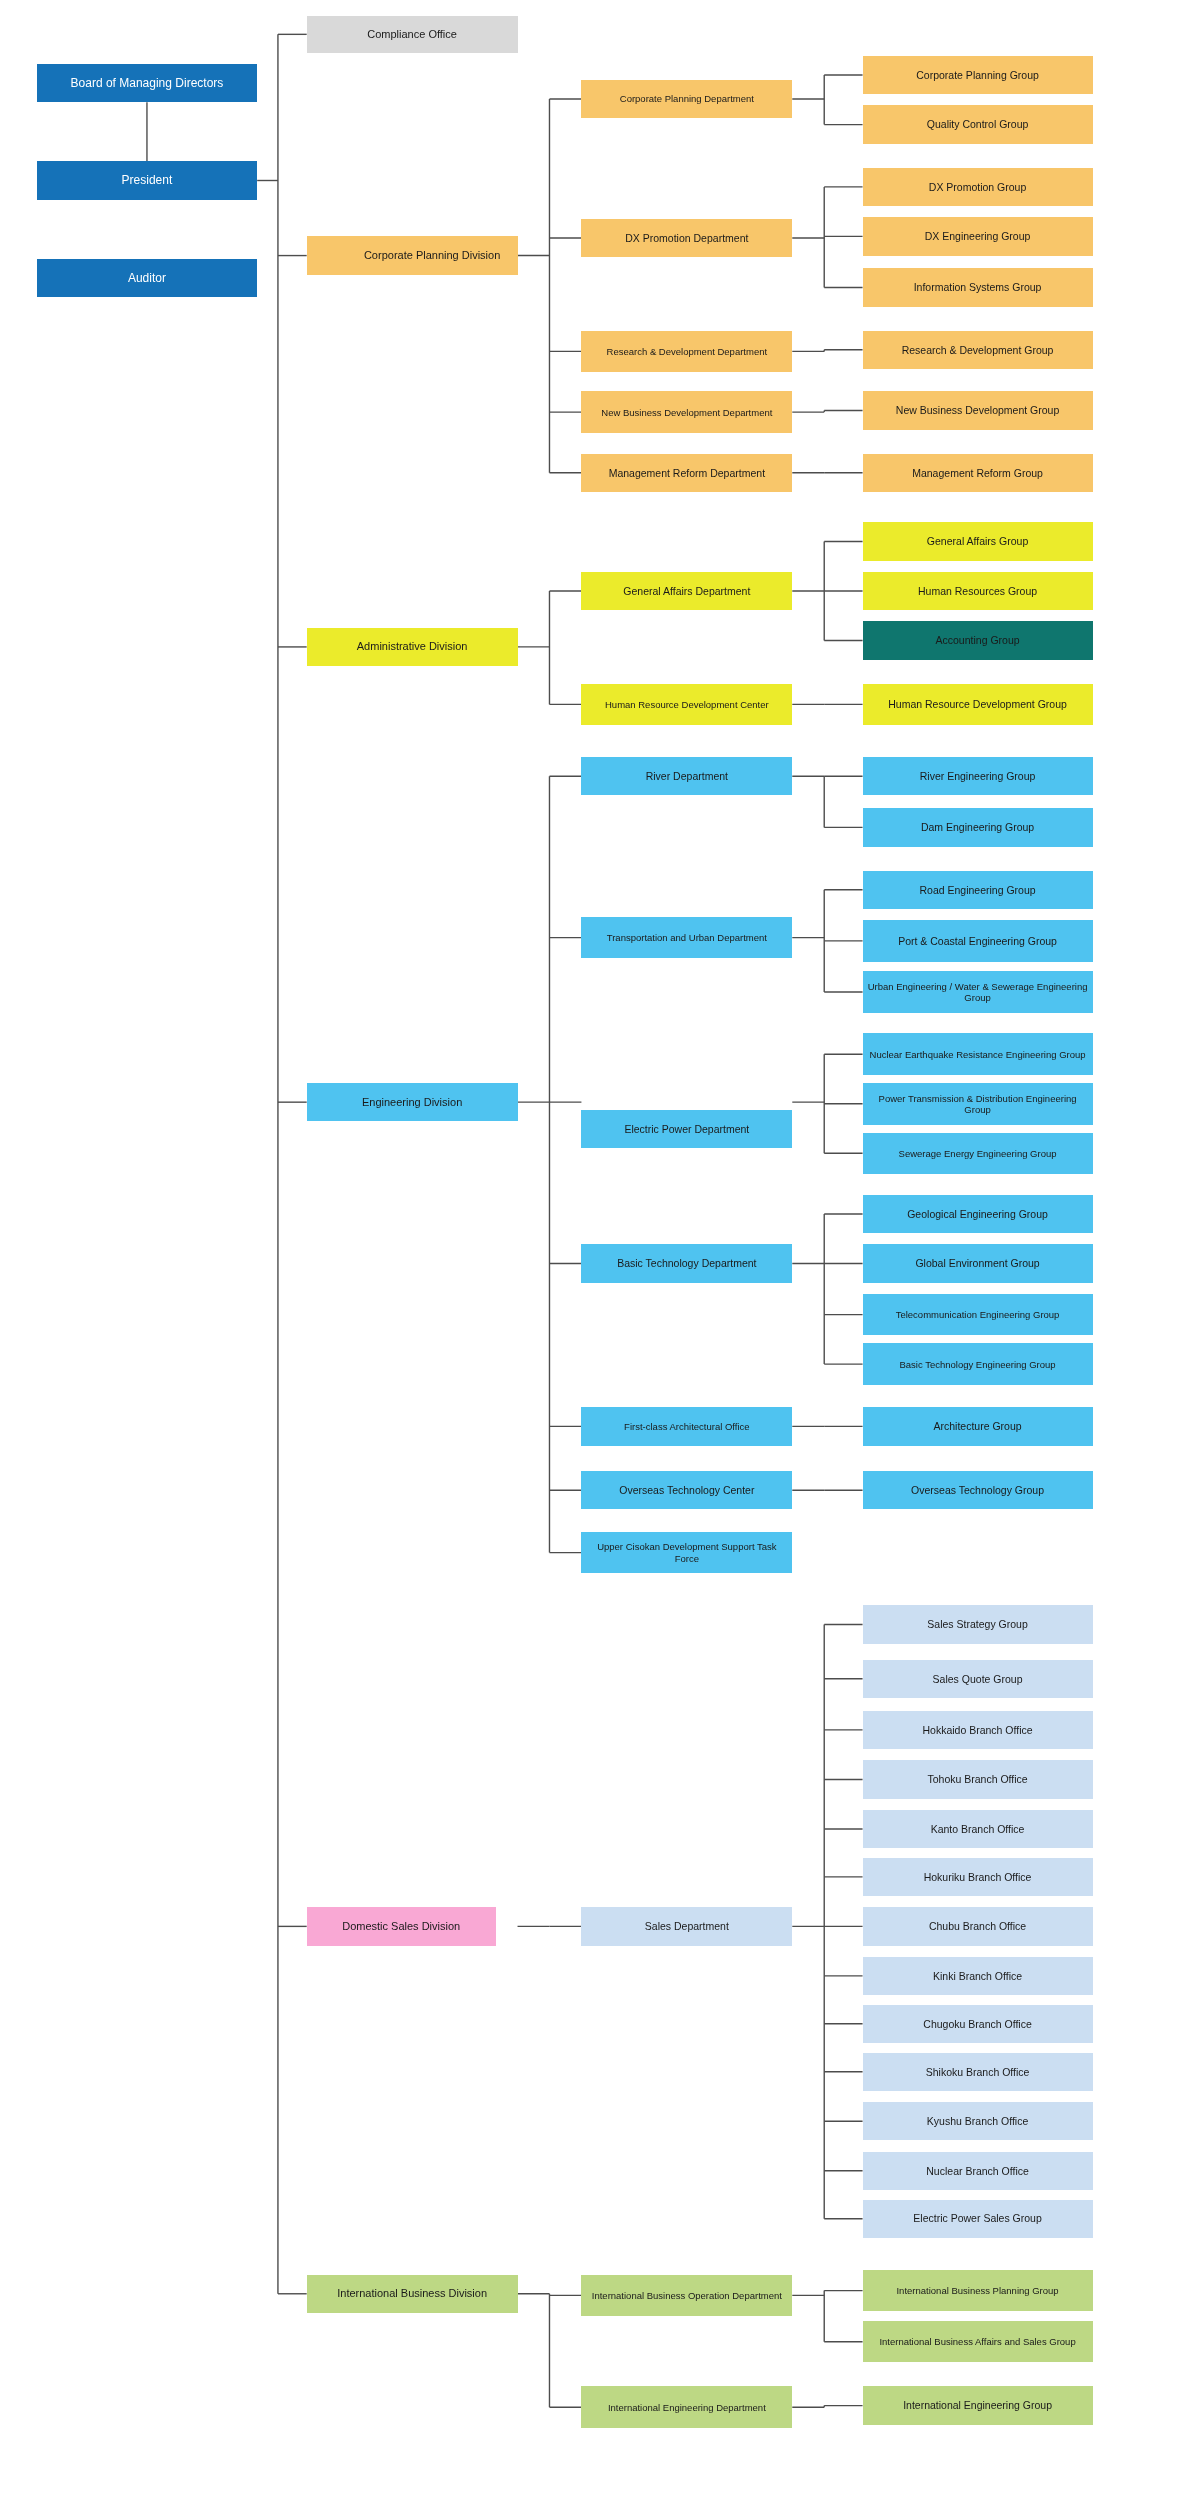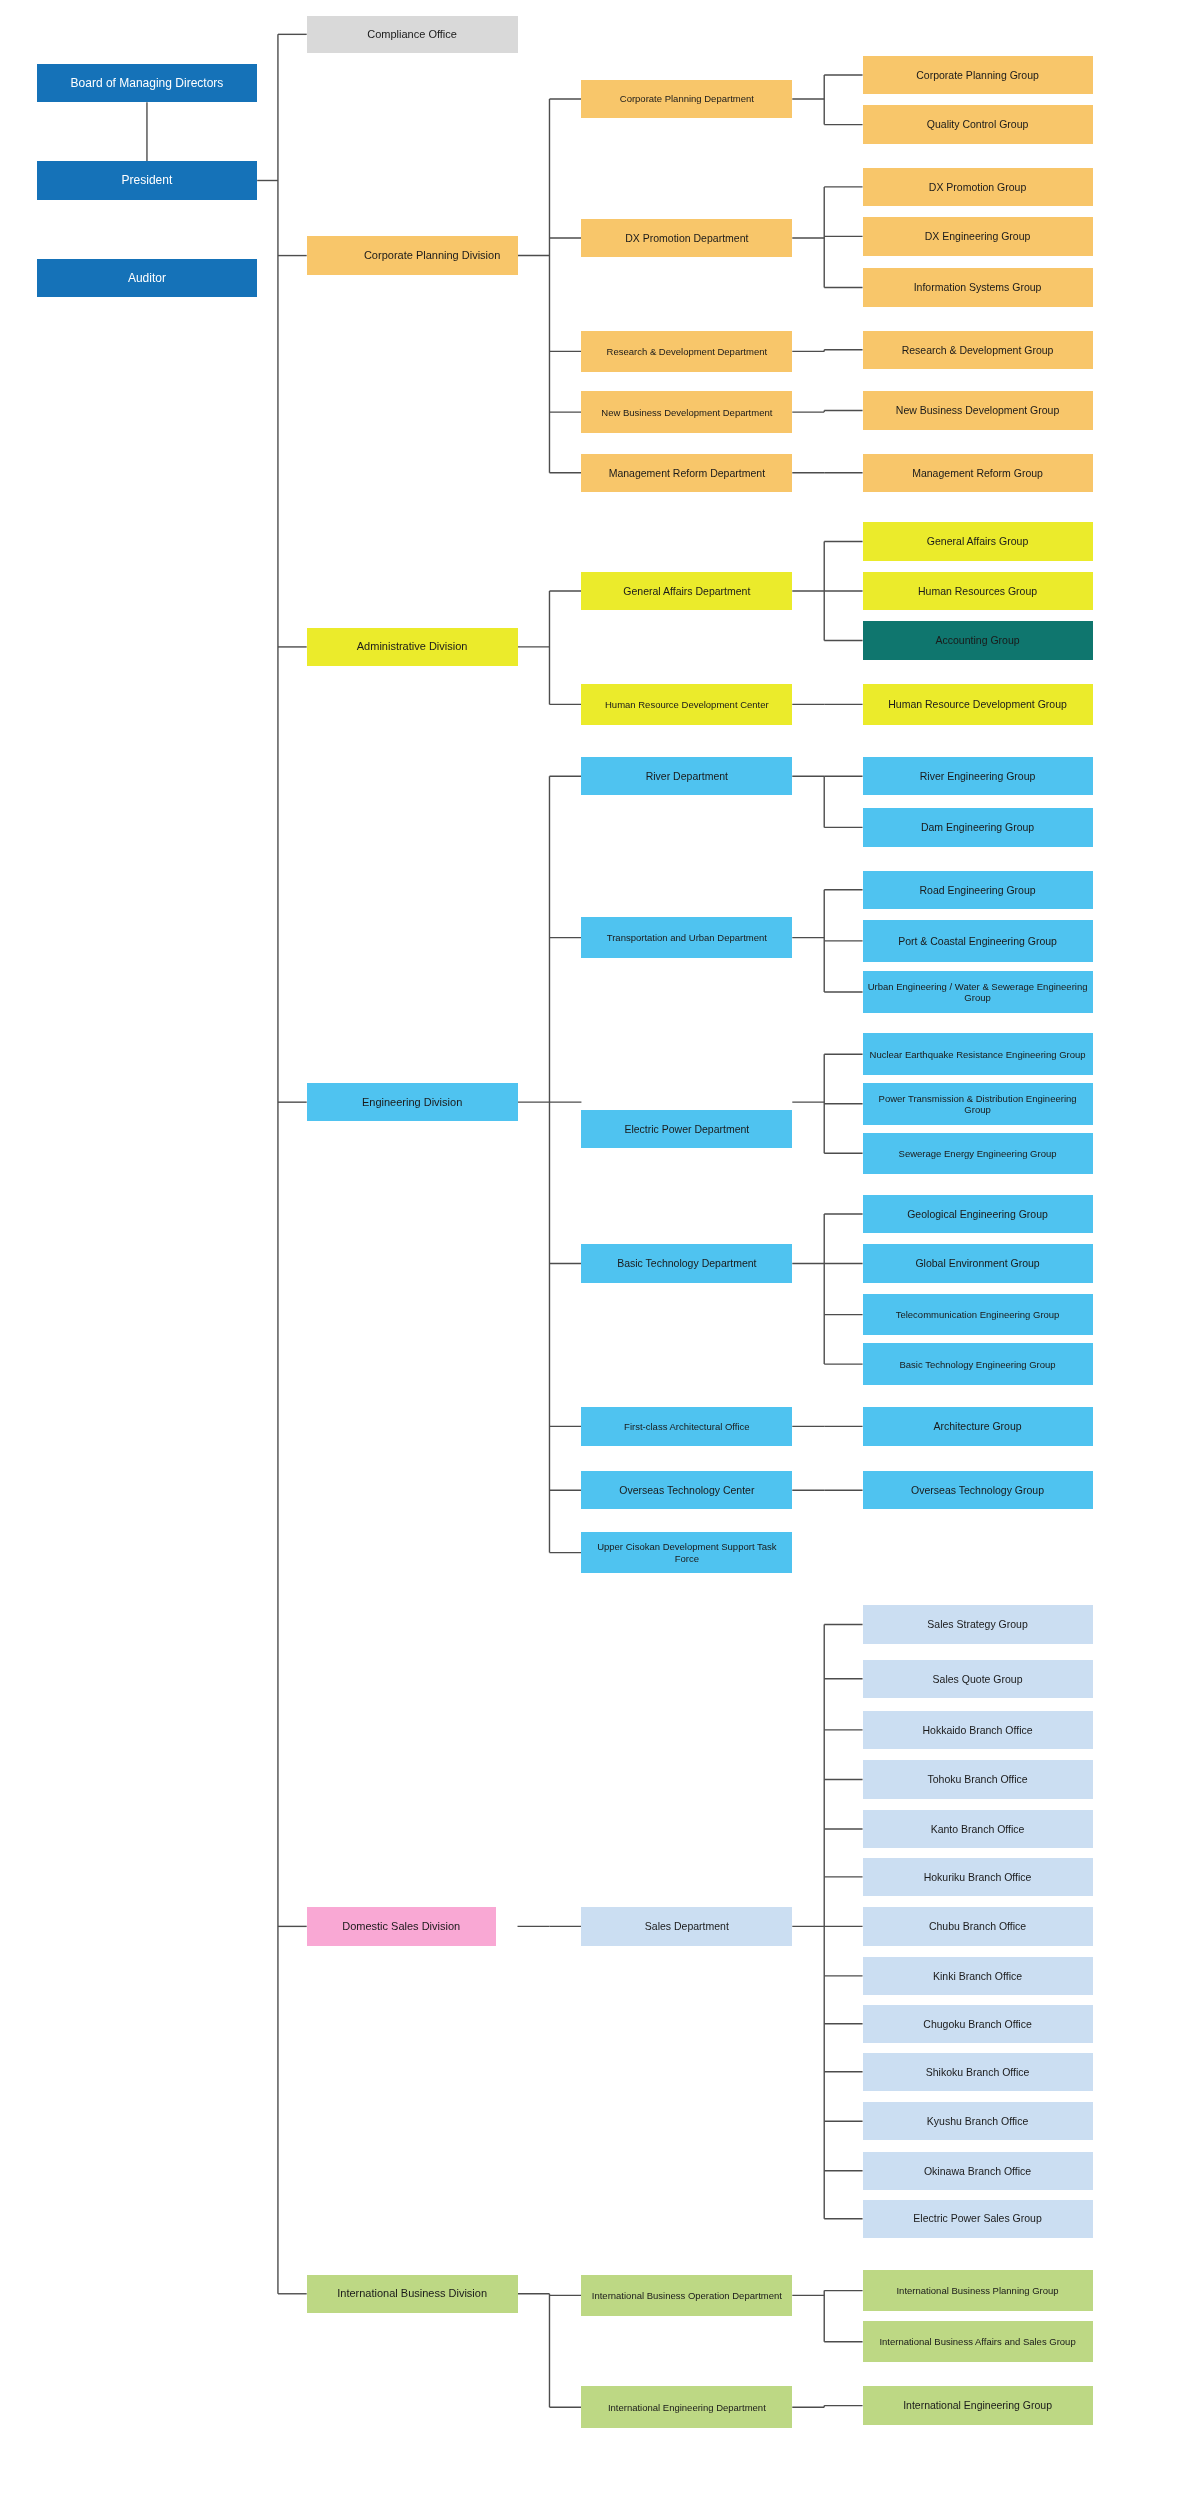--- a/index.html
+++ b/index.html
@@ -183,21 +183,21 @@
       <div class="node" style="left: 862.56px; top: 1659.63px; width: 230.016px; height: 38.336px; background: rgb(203, 222, 242); font-size: 10.5px;">Sales Quote Group</div>
       <div class="node" style="left: 862.56px; top: 1710.74px; width: 230.016px; height: 38.336px; background: rgb(203, 222, 242); font-size: 10.5px;">Hokkaido Branch Office</div>
       <div class="node" style="left: 862.56px; top: 1760.26px; width: 230.016px; height: 38.336px; background: rgb(203, 222, 242); font-size: 10.5px;">Tohoku Branch Office</div>
       <div class="node" style="left: 862.56px; top: 1809.78px; width: 230.016px; height: 38.336px; background: rgb(203, 222, 242); font-size: 10.5px;">Kanto Branch Office</div>
       <div class="node" style="left: 862.56px; top: 1857.7px; width: 230.016px; height: 38.336px; background: rgb(203, 222, 242); font-size: 10.5px;">Hokuriku Branch Office</div>
       <div class="node" style="left: 862.56px; top: 1907.22px; width: 230.016px; height: 38.336px; background: rgb(203, 222, 242); font-size: 10.5px;">Chubu Branch Office</div>
       <div class="node" style="left: 862.56px; top: 1956.73px; width: 230.016px; height: 38.336px; background: rgb(203, 222, 242); font-size: 10.5px;">Kinki Branch Office</div>
       <div class="node" style="left: 862.56px; top: 2004.65px; width: 230.016px; height: 38.336px; background: rgb(203, 222, 242); font-size: 10.5px;">Chugoku Branch Office</div>
       <div class="node" style="left: 862.56px; top: 2052.57px; width: 230.016px; height: 38.336px; background: rgb(203, 222, 242); font-size: 10.5px;">Shikoku Branch Office</div>
       <div class="node" style="left: 862.56px; top: 2102.09px; width: 230.016px; height: 38.336px; background: rgb(203, 222, 242); font-size: 10.5px;">Kyushu Branch Office</div>
-      <div class="node" style="left: 862.56px; top: 2151.61px; width: 230.016px; height: 38.336px; background: rgb(203, 222, 242); font-size: 10.5px;">Okinawa Branch Office</div>
+      <div class="node" style="left: 862.56px; top: 2151.61px; width: 230.016px; height: 38.336px; background: rgb(203, 222, 242); font-size: 10.5px;">Nuclear Branch Office</div>
       <div class="node" style="left: 862.56px; top: 2199.53px; width: 230.016px; height: 38.336px; background: rgb(203, 222, 242); font-size: 10.5px;">Electric Power Sales Group</div>
       <div class="node" style="left: 306.688px; top: 2274.6px; width: 210.848px; height: 38.336px; background: rgb(189, 216, 132); font-size: 11px;">International Business Division</div>
       <div class="node" style="left: 581.429px; top: 2274.6px; width: 210.848px; height: 41.5307px; background: rgb(189, 216, 132); font-size: 9.5px;">International Business Operation Department</div>
       <div class="node" style="left: 862.56px; top: 2269.81px; width: 230.016px; height: 41.5307px; background: rgb(189, 216, 132); font-size: 9.5px;">International Business Planning Group</div>
       <div class="node" style="left: 862.56px; top: 2320.93px; width: 230.016px; height: 41.5307px; background: rgb(189, 216, 132); font-size: 9.5px;">International Business Affairs and Sales Group</div>
       <div class="node" style="left: 581.429px; top: 2386.42px; width: 210.848px; height: 41.5307px; background: rgb(189, 216, 132); font-size: 9.5px;">International Engineering Department</div>
       <div class="node" style="left: 862.56px; top: 2386.42px; width: 230.016px; height: 38.336px; background: rgb(189, 216, 132); font-size: 10.5px;">International Engineering Group</div>
     </div>
 </div>
 

